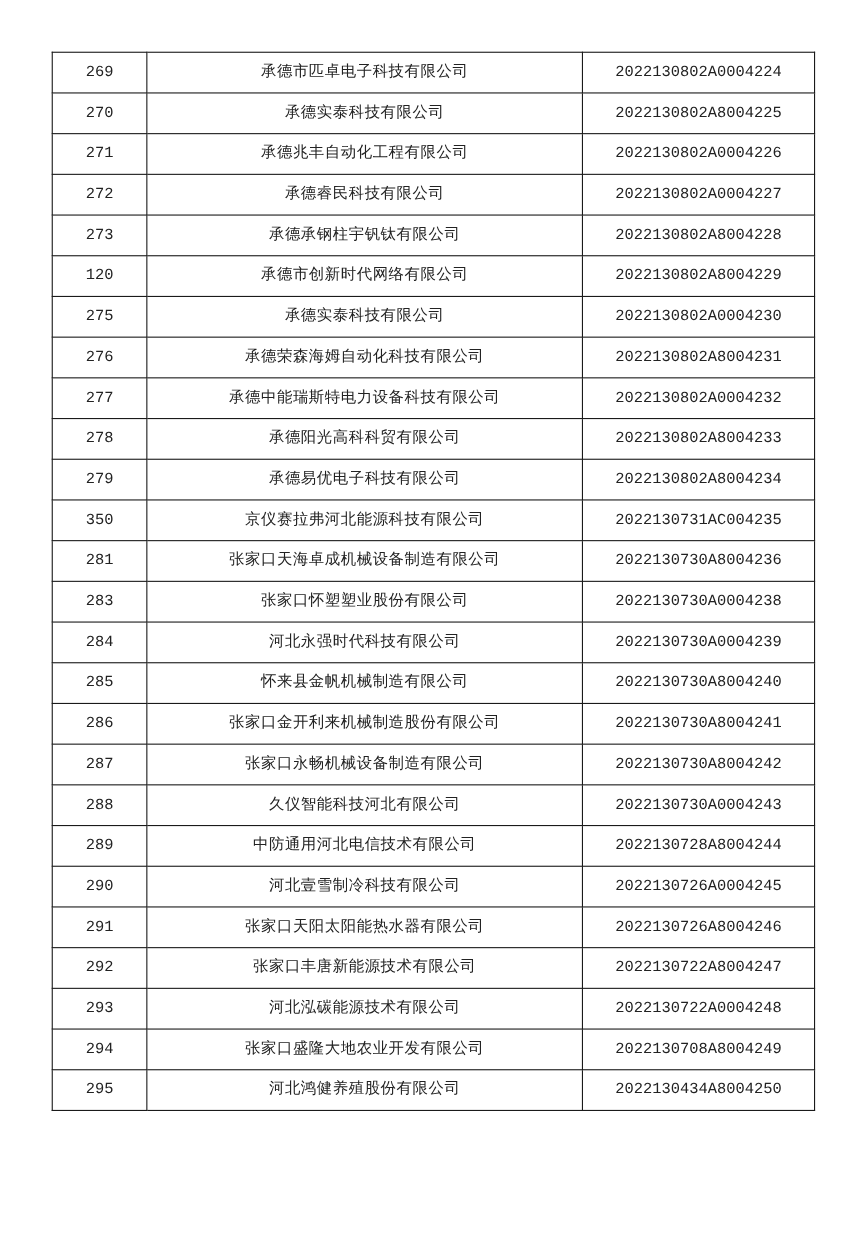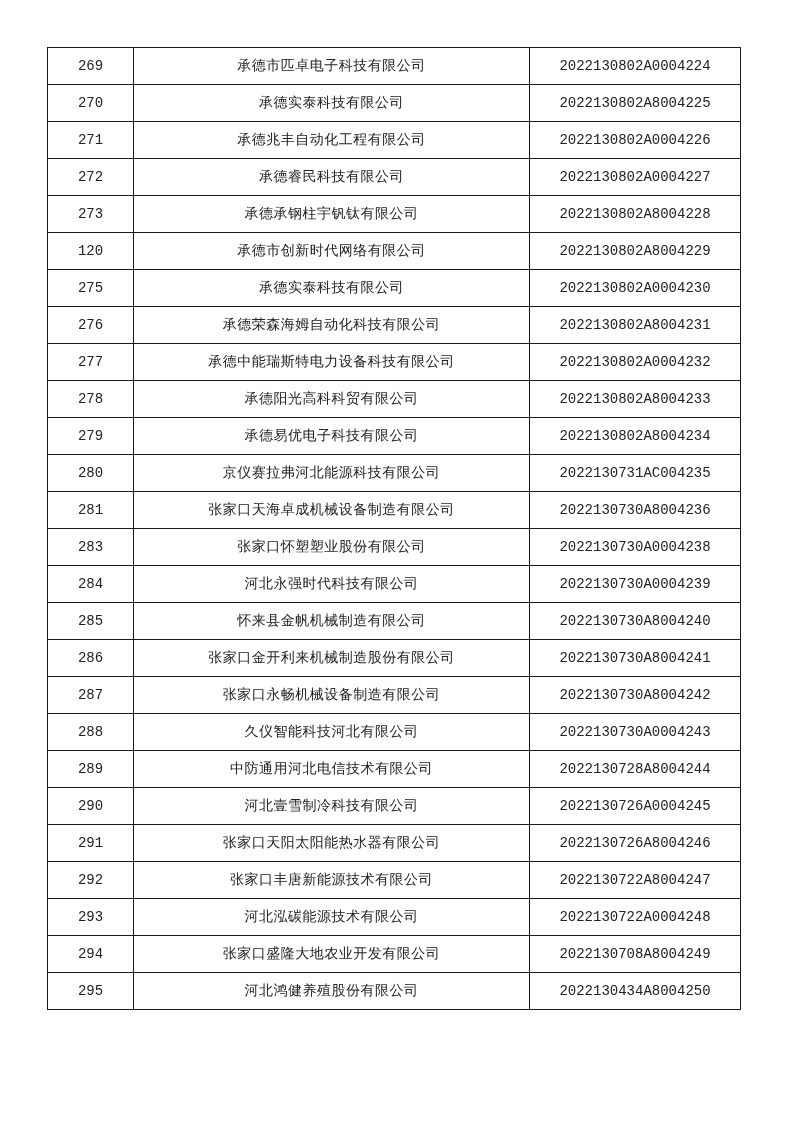--- a/index.html
+++ b/index.html
@@ -112,21 +112,21 @@
         <td class="cell-no">278</td>
         <td class="cell-name">承德阳光高科科贸有限公司</td>
         <td class="cell-code">2022130802A8004233</td>
       </tr>
       <tr>
         <td class="cell-no">279</td>
         <td class="cell-name">承德易优电子科技有限公司</td>
         <td class="cell-code">2022130802A8004234</td>
       </tr>
       <tr>
-        <td class="cell-no">280</td>
+        <td class="cell-no">350</td>
         <td class="cell-name">京仪赛拉弗河北能源科技有限公司</td>
         <td class="cell-code">2022130731AC004235</td>
       </tr>
       <tr>
         <td class="cell-no">281</td>
         <td class="cell-name">张家口天海卓成机械设备制造有限公司</td>
         <td class="cell-code">2022130730A8004236</td>
       </tr>
       <tr>
         <td class="cell-no">283</td>

